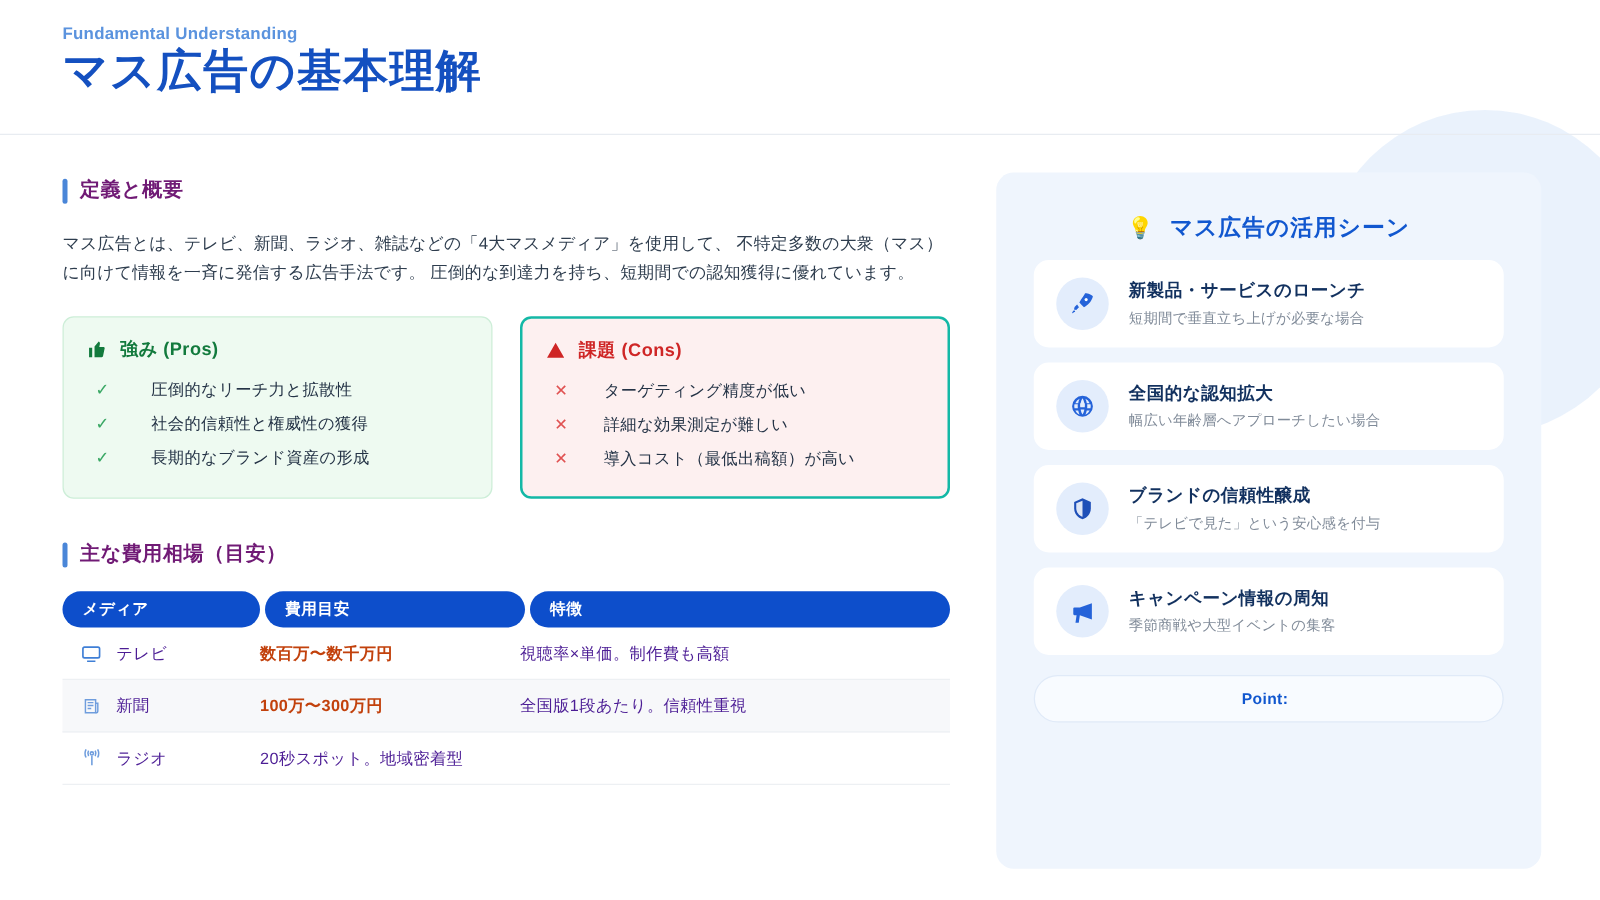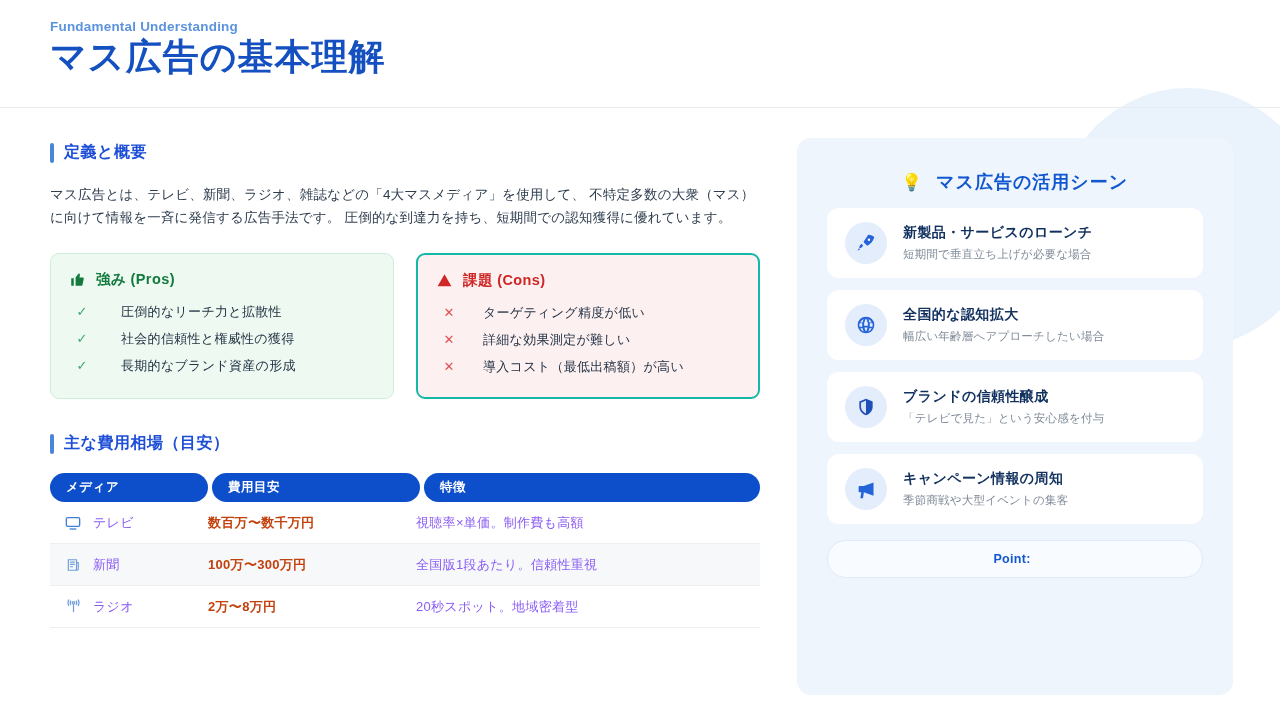--- a/index.html
+++ b/index.html
@@ -43,21 +43,21 @@
   }
 
   
   .left-col { position: absolute; left: 50px; top: 108px; width: 710px; z-index: 3; }
 
   .sec-head {
     display: flex; align-items: center; gap: 10px;
     margin-top: 34px;
   }
   .sec-bar { width: 4px; height: 20px; background: #4a86d8; border-radius: 2px; flex: none; }
-  .sec-title { font-size: 16px; font-weight: bold; color: #1d4ed8; letter-spacing: .5px; }
+  .sec-title { font-size: 16px; font-weight: bold; color: #701a75; letter-spacing: .5px; }
 
   .body-text {
     margin-top: 20px;
     font-size: 13.5px; line-height: 1.72; color: #2e3d4e;
     letter-spacing: .2px;
     width: 712px;
   }
 
   
   .pc-wrap { display: flex; gap: 22px; margin-top: 24px; }
@@ -99,21 +99,21 @@
   }
   .th.c1 { width: 158px; }
   .th.c2 { width: 208px; }
   .th.c3 { width: 336px; }
 
   .trow {
     display: flex; align-items: center; height: 42px;
     border-bottom: 1px solid #edf0f3;
   }
   .trow.alt { background: #f7f8fa; }
-  .td { font-size: 13px; color: #8b5cf6; letter-spacing: .3px; }
+  .td { font-size: 13px; color: #4c1d95; letter-spacing: .3px; }
   .td.c1 { width: 158px; display: flex; align-items: center; gap: 11px; padding-left: 14px; }
   .td.c2 { width: 208px; font-weight: bold; color: #c2410c; }
   .td.c3 { width: 336px; }
   .row-ico { width: 18px; height: 18px; display: inline-flex; align-items: center; justify-content: center; flex: none; }
 
   
   .panel {
     position: absolute; left: 797px; top: 138px;
     width: 436px; height: 557px;
     background: #eff5fd;
@@ -271,21 +271,20 @@
           <span class="row-ico">
             <svg width="15" height="15" viewBox="0 0 24 24" fill="none" stroke="#6f9ddd" stroke-width="2">
               <path d="M12 9v12"></path>
                 <circle cx="12" cy="6" r="2"></circle>
               <path d="M7.8 2.5a7 7 0 0 0 0 7M16.2 2.5a7 7 0 0 1 0 7"></path>
               <path d="M4.6 0.8a11 11 0 0 0 0 10.4M19.4 0.8a11 11 0 0 1 0 10.4"></path>
             </svg>
           </span>
           <span>ラジオ</span>
         </div>
-        <div class="td c2">2万〜8万円</div>
         <div class="td c3">20秒スポット。地域密着型</div>
       </div>
 
     </div>
   </div>
 
   <aside class="panel">
     <div class="panel-title">
       <span class="bulb">💡</span>
       <span>マス広告の活用シーン</span>

